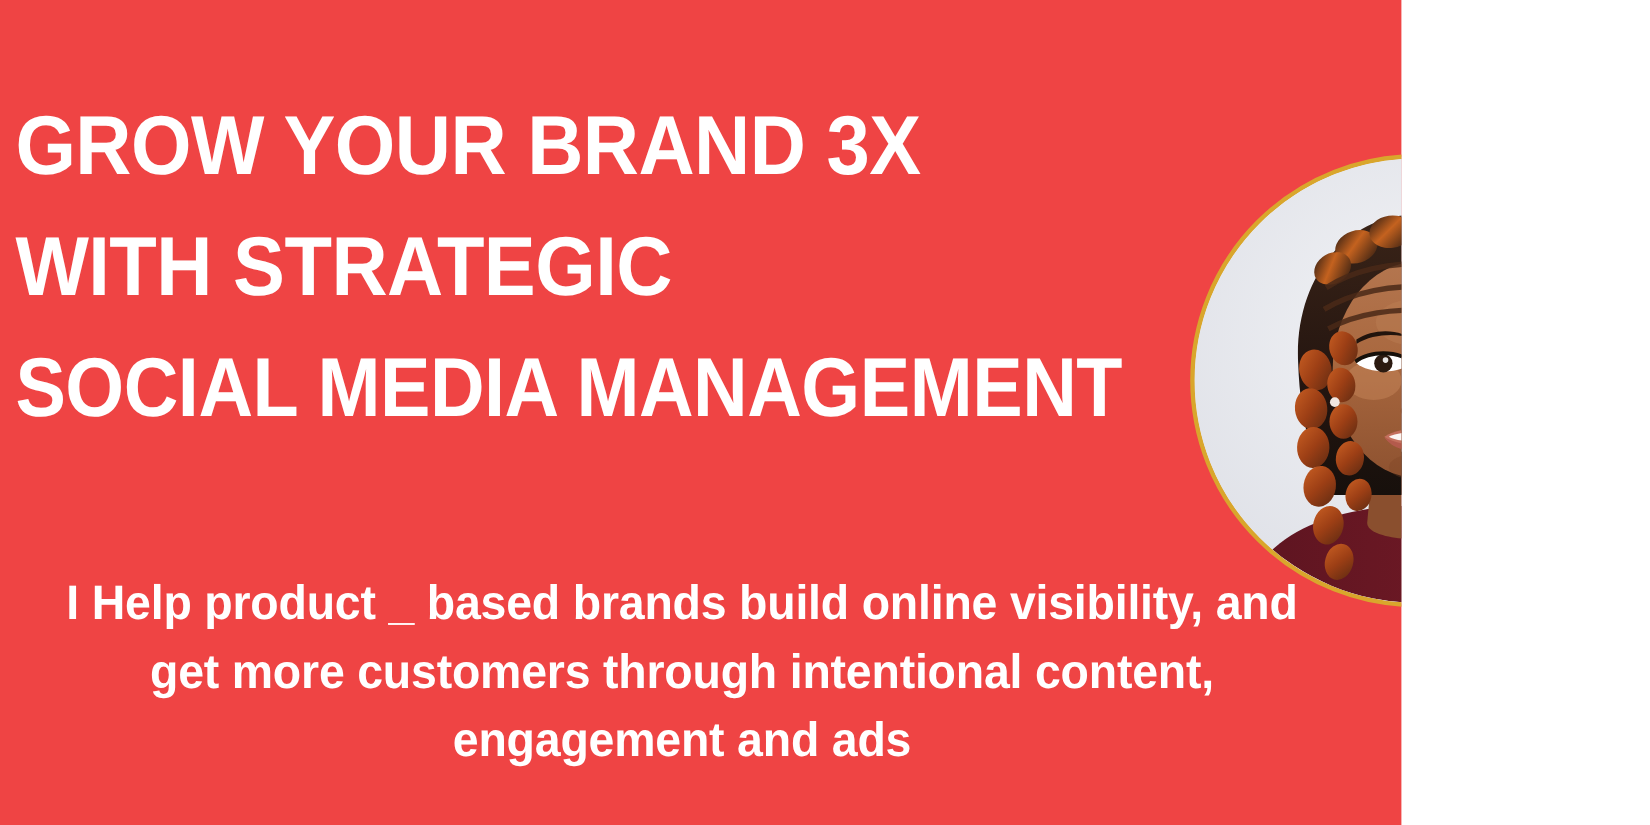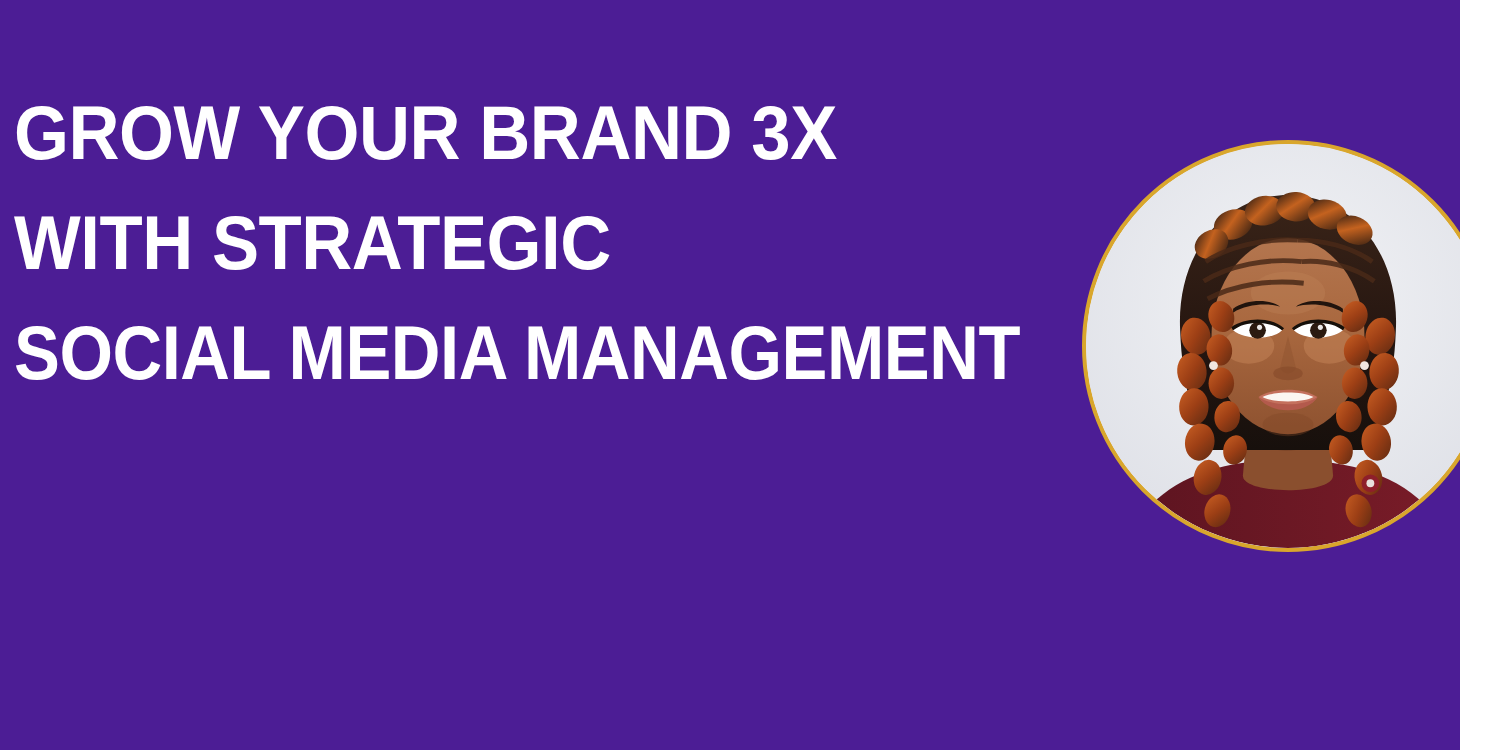--- a/index.html
+++ b/index.html
@@ -7,24 +7,24 @@
     margin: 0;
     padding: 0;
   }
   body {
     font-family: "Liberation Sans", sans-serif;
     background: #ffffff;
   }
 
   .banner {
     position: relative;
-    width: 1460px;
+    width: 1274px;
     height: 750px;
     overflow: hidden;
-    background: #4c1d95;
+    background: #ef4444;
     text-decoration: underline;
   }
 
   
   .headline {
     position: absolute;
     left: 14px;
     top: 78px;
     width: 1120px;
     z-index: 3;
@@ -227,14 +227,19 @@
 
           <circle cx="130" cy="226" r="4.5" fill="#f0e6e0"></circle>
           <circle cx="284" cy="226" r="4.5" fill="#f0e6e0"></circle>
           <circle cx="290" cy="346" r="9" fill="#8e1f2a"></circle>
           <circle cx="290" cy="346" r="4" fill="#e8e2dd"></circle>
         </svg>
       </div>
     </div>
   </div>
 
+  <div class="body-copy">
+    <span class="body-line">I Help product _ based brands build online visibility, and</span>
+    <span class="body-line">get more customers through intentional content,</span>
+    <span class="body-line">engagement and ads</span>
+  </div>
 
 </div>
 
 </body></html>

